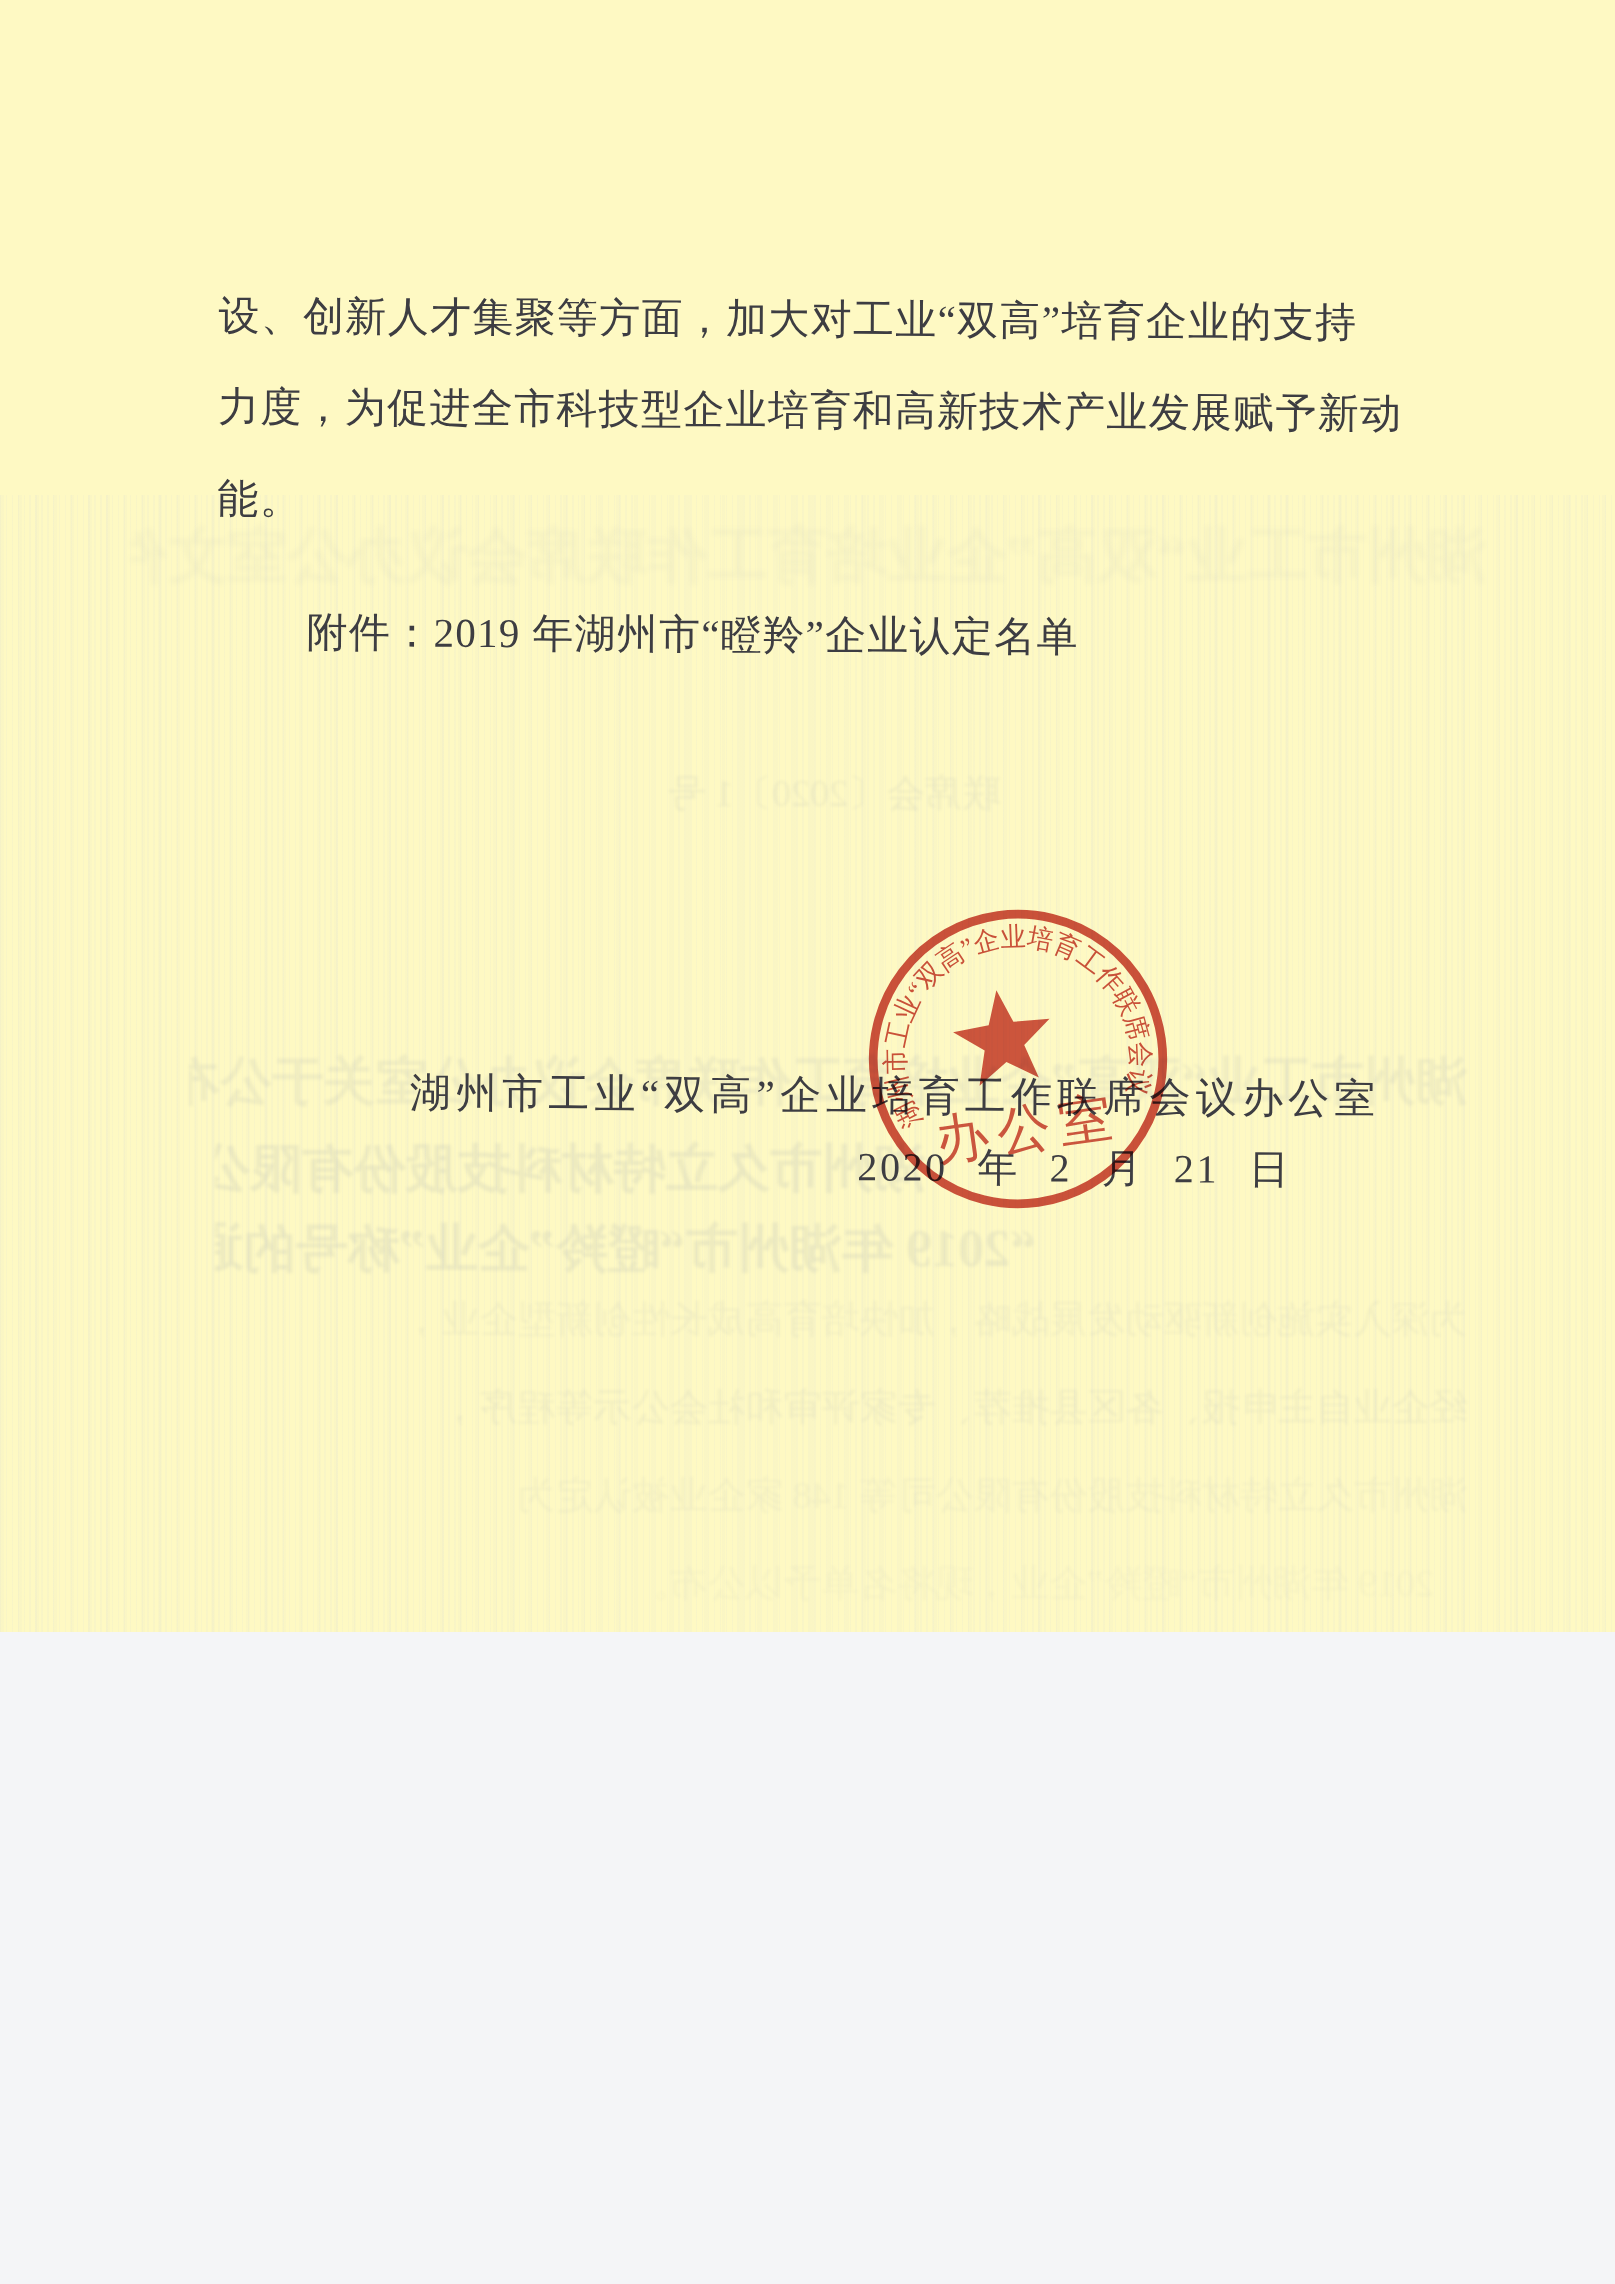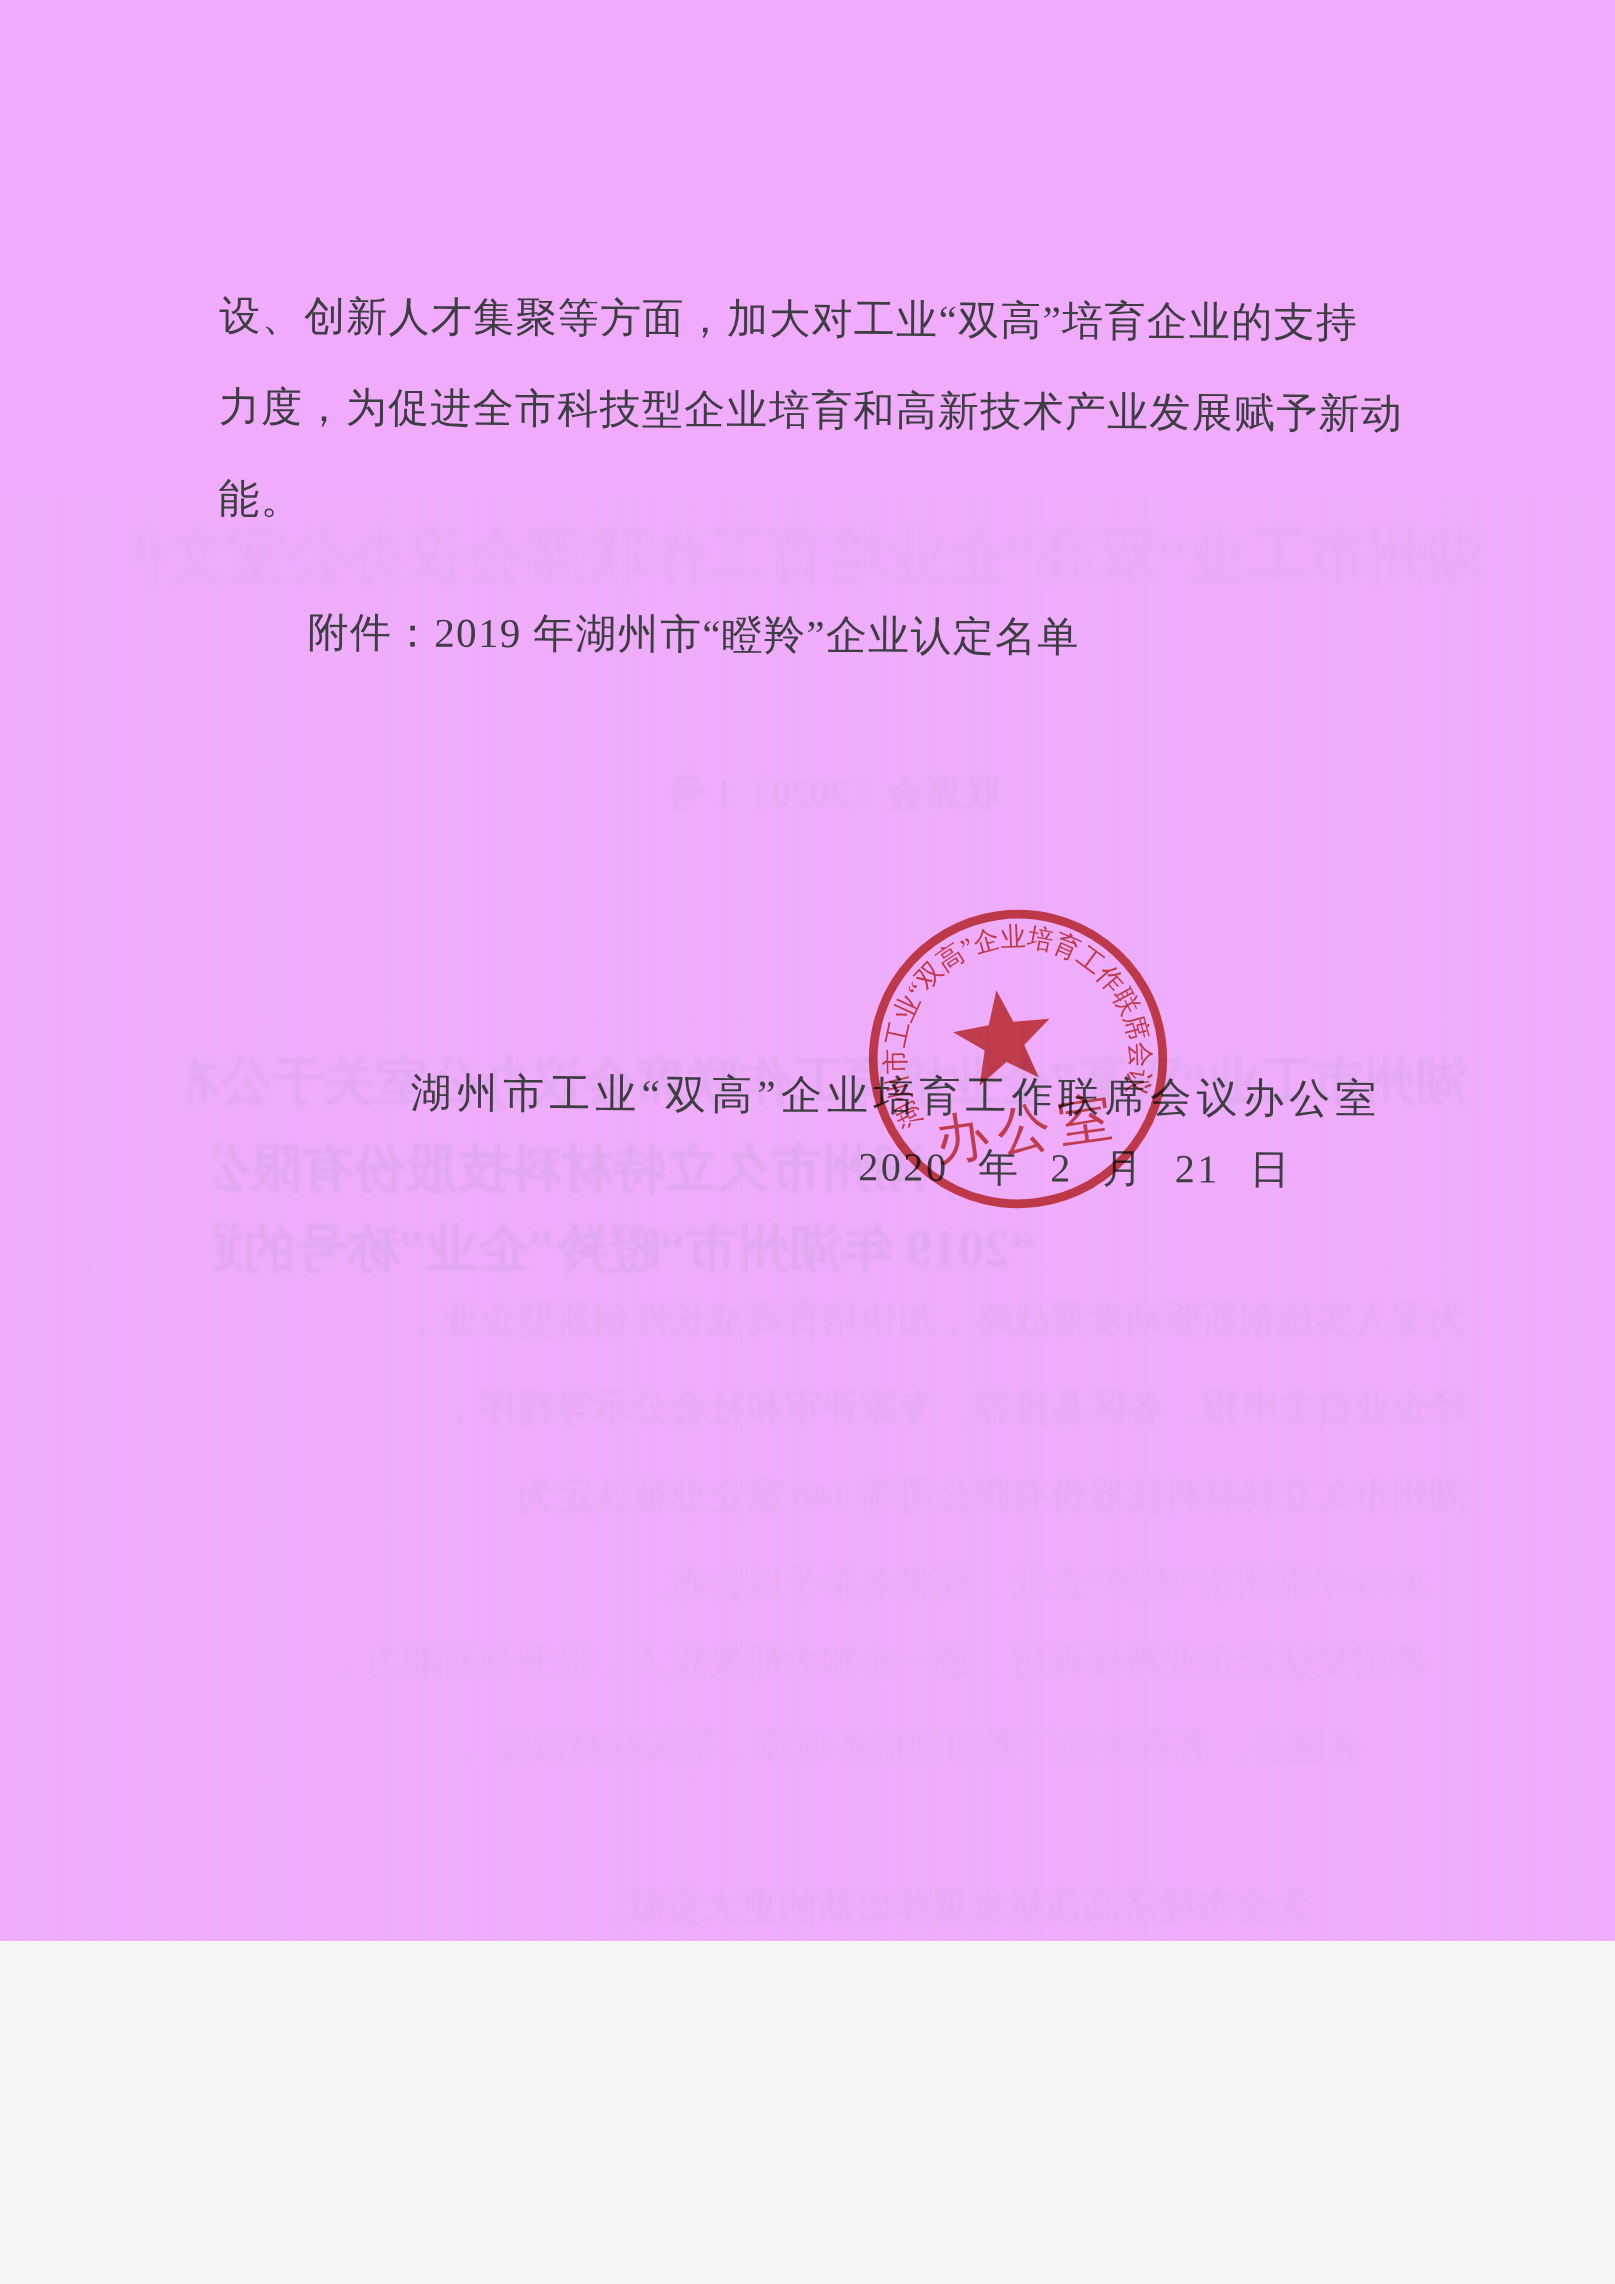--- a/index.html
+++ b/index.html
@@ -2,22 +2,22 @@
 <html style="font-size:10.4px"><head>
 <meta charset="utf-8">
 <style>
   html,body{margin:0;padding:0;}
   body{
     width:1616px;height:2284px;
     background:#f4f5f7;
     font-family:"Liberation Serif","DejaVu Serif",serif;
   }
   .page{
-    position:relative;width:1616px;height:1941px;overflow:hidden;
-    background:#f0abfc;
+    position:relative;width:1616px;height:1632px;overflow:hidden;
+    background:#fef9c3;
   }
   
   .texture{
     position:absolute;left:0;top:495px;width:1616px;height:1789px;
     background:
       repeating-linear-gradient(90deg, rgba(203,209,223,0.10) 0 1.3px, rgba(255,255,255,0) 1.3px 5.9px),
       repeating-linear-gradient(90deg, rgba(188,196,214,0.06) 0 3.9px, rgba(255,255,255,0) 3.9px 17.6px);
     pointer-events:none;
   }
   .tilt{position:absolute;inset:0;transform:rotate(0.35deg);transform-origin:50% 45%;}

